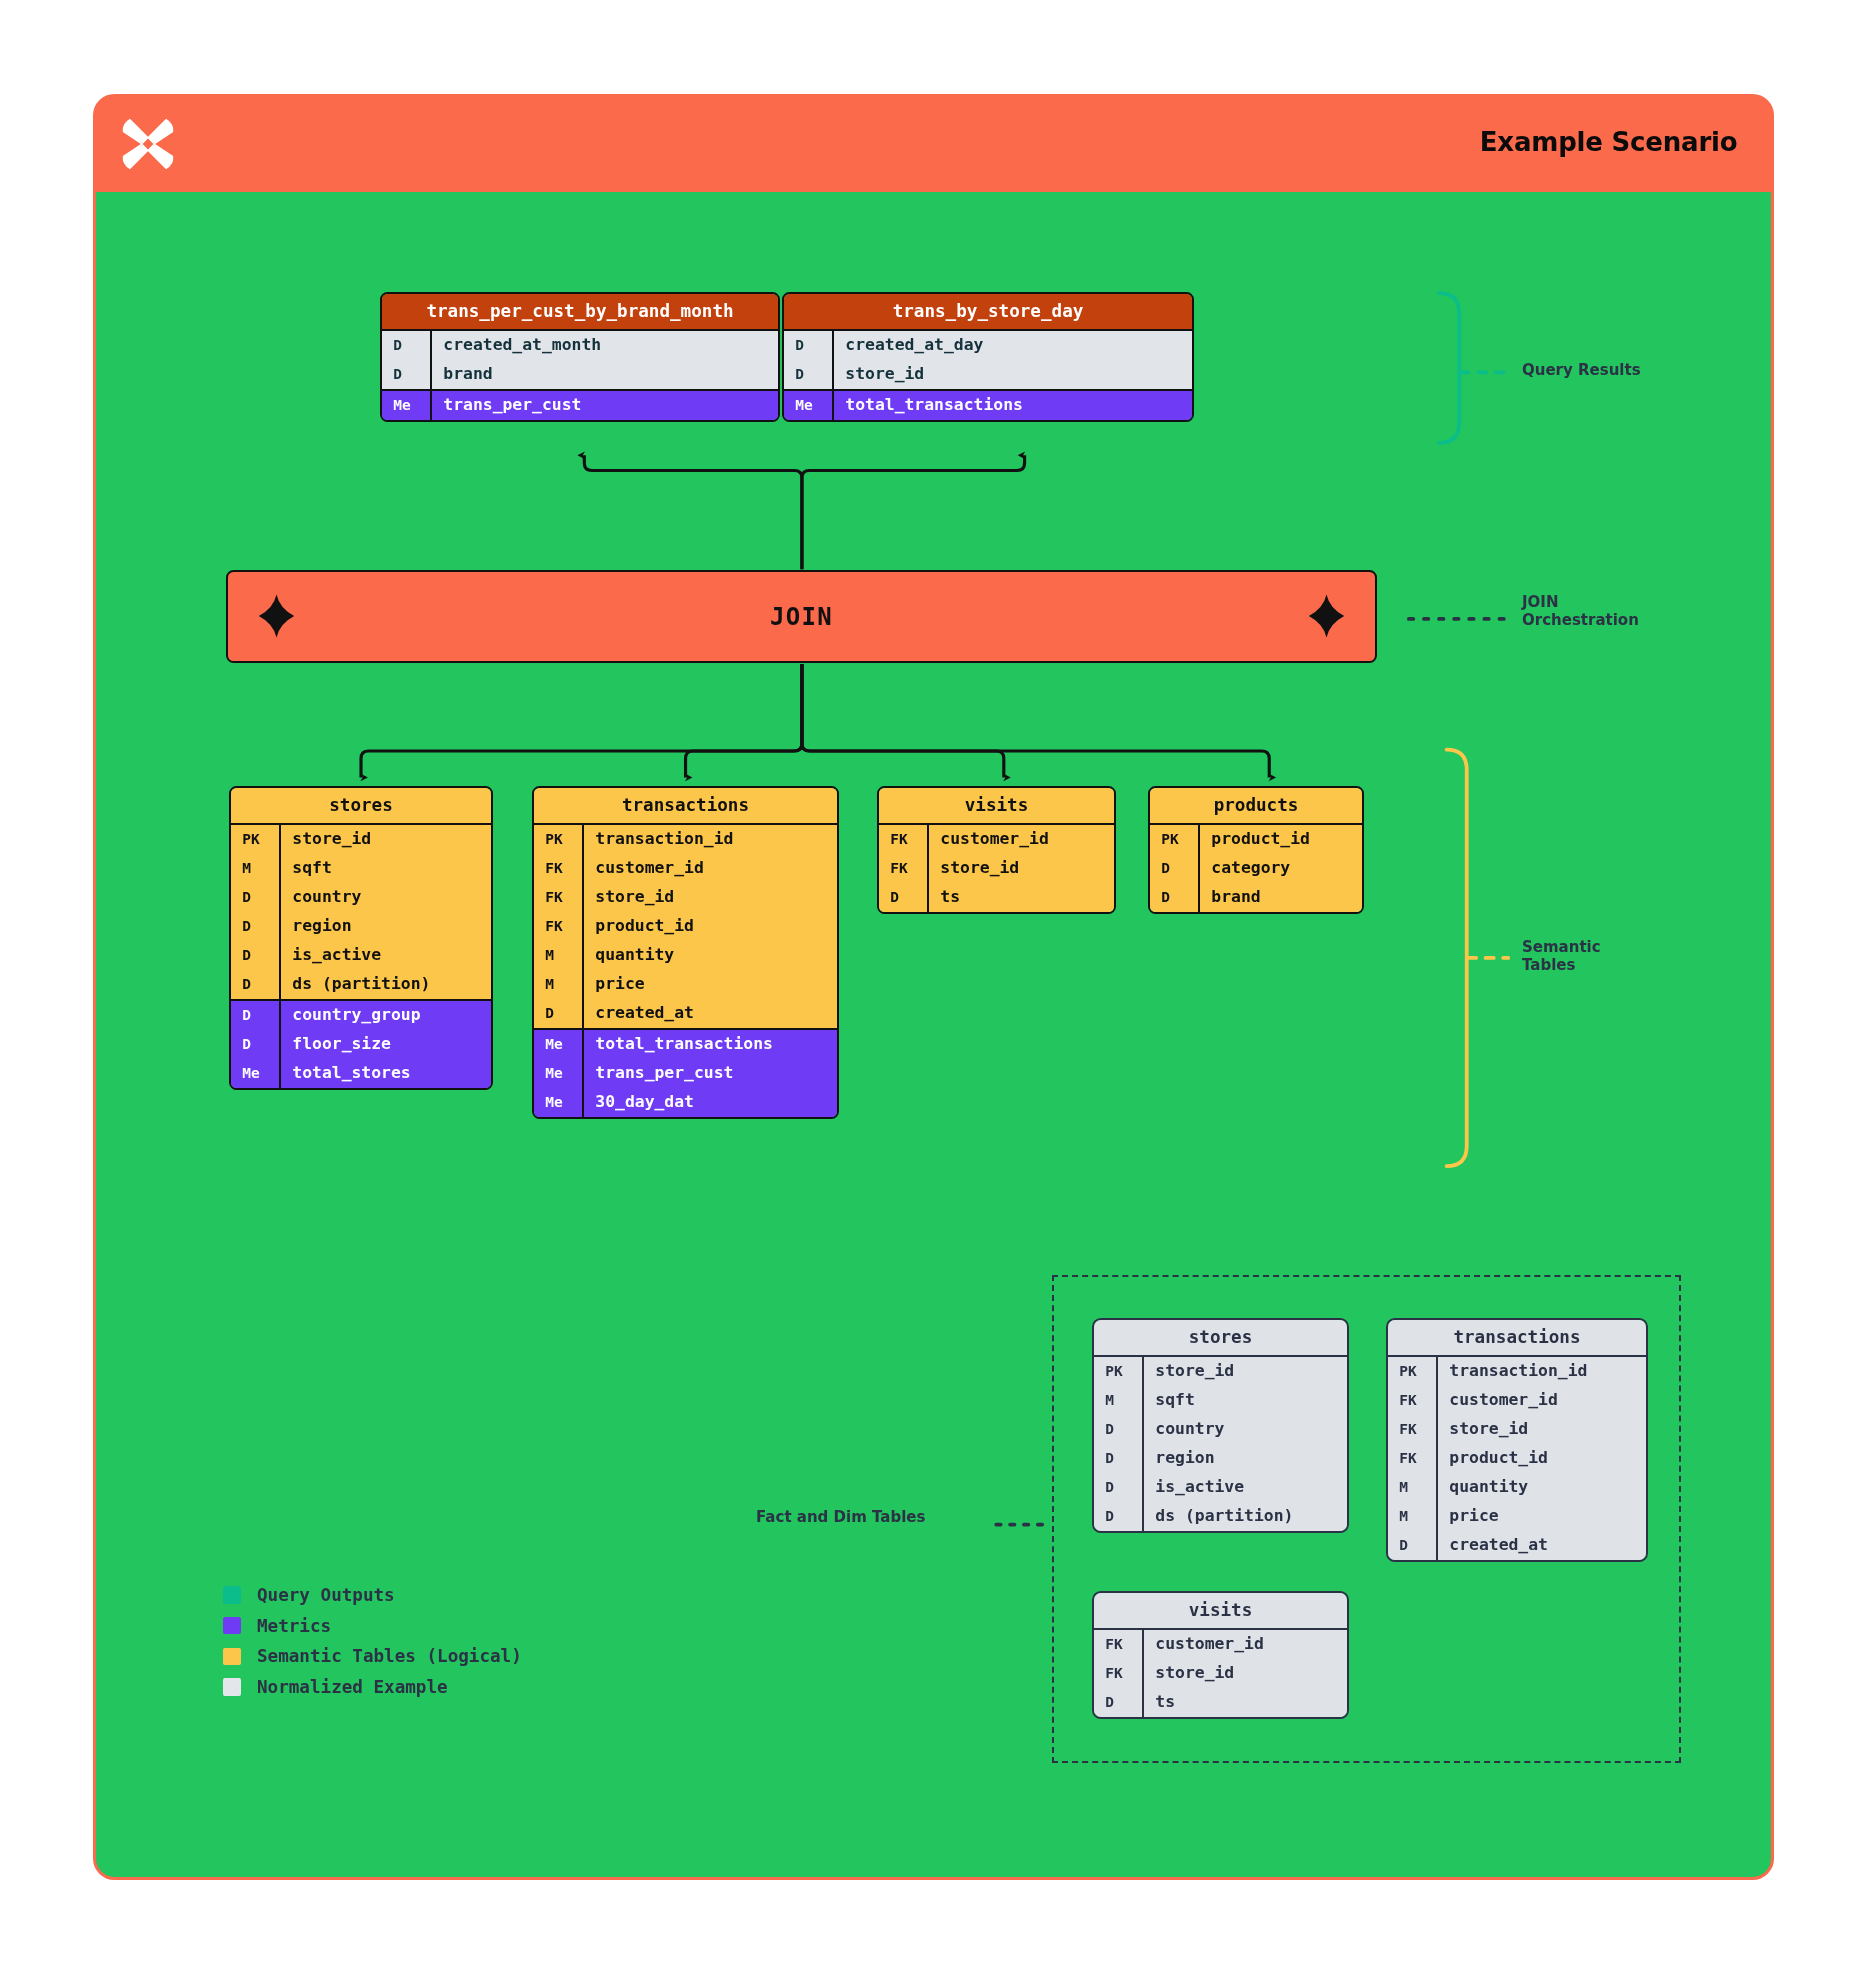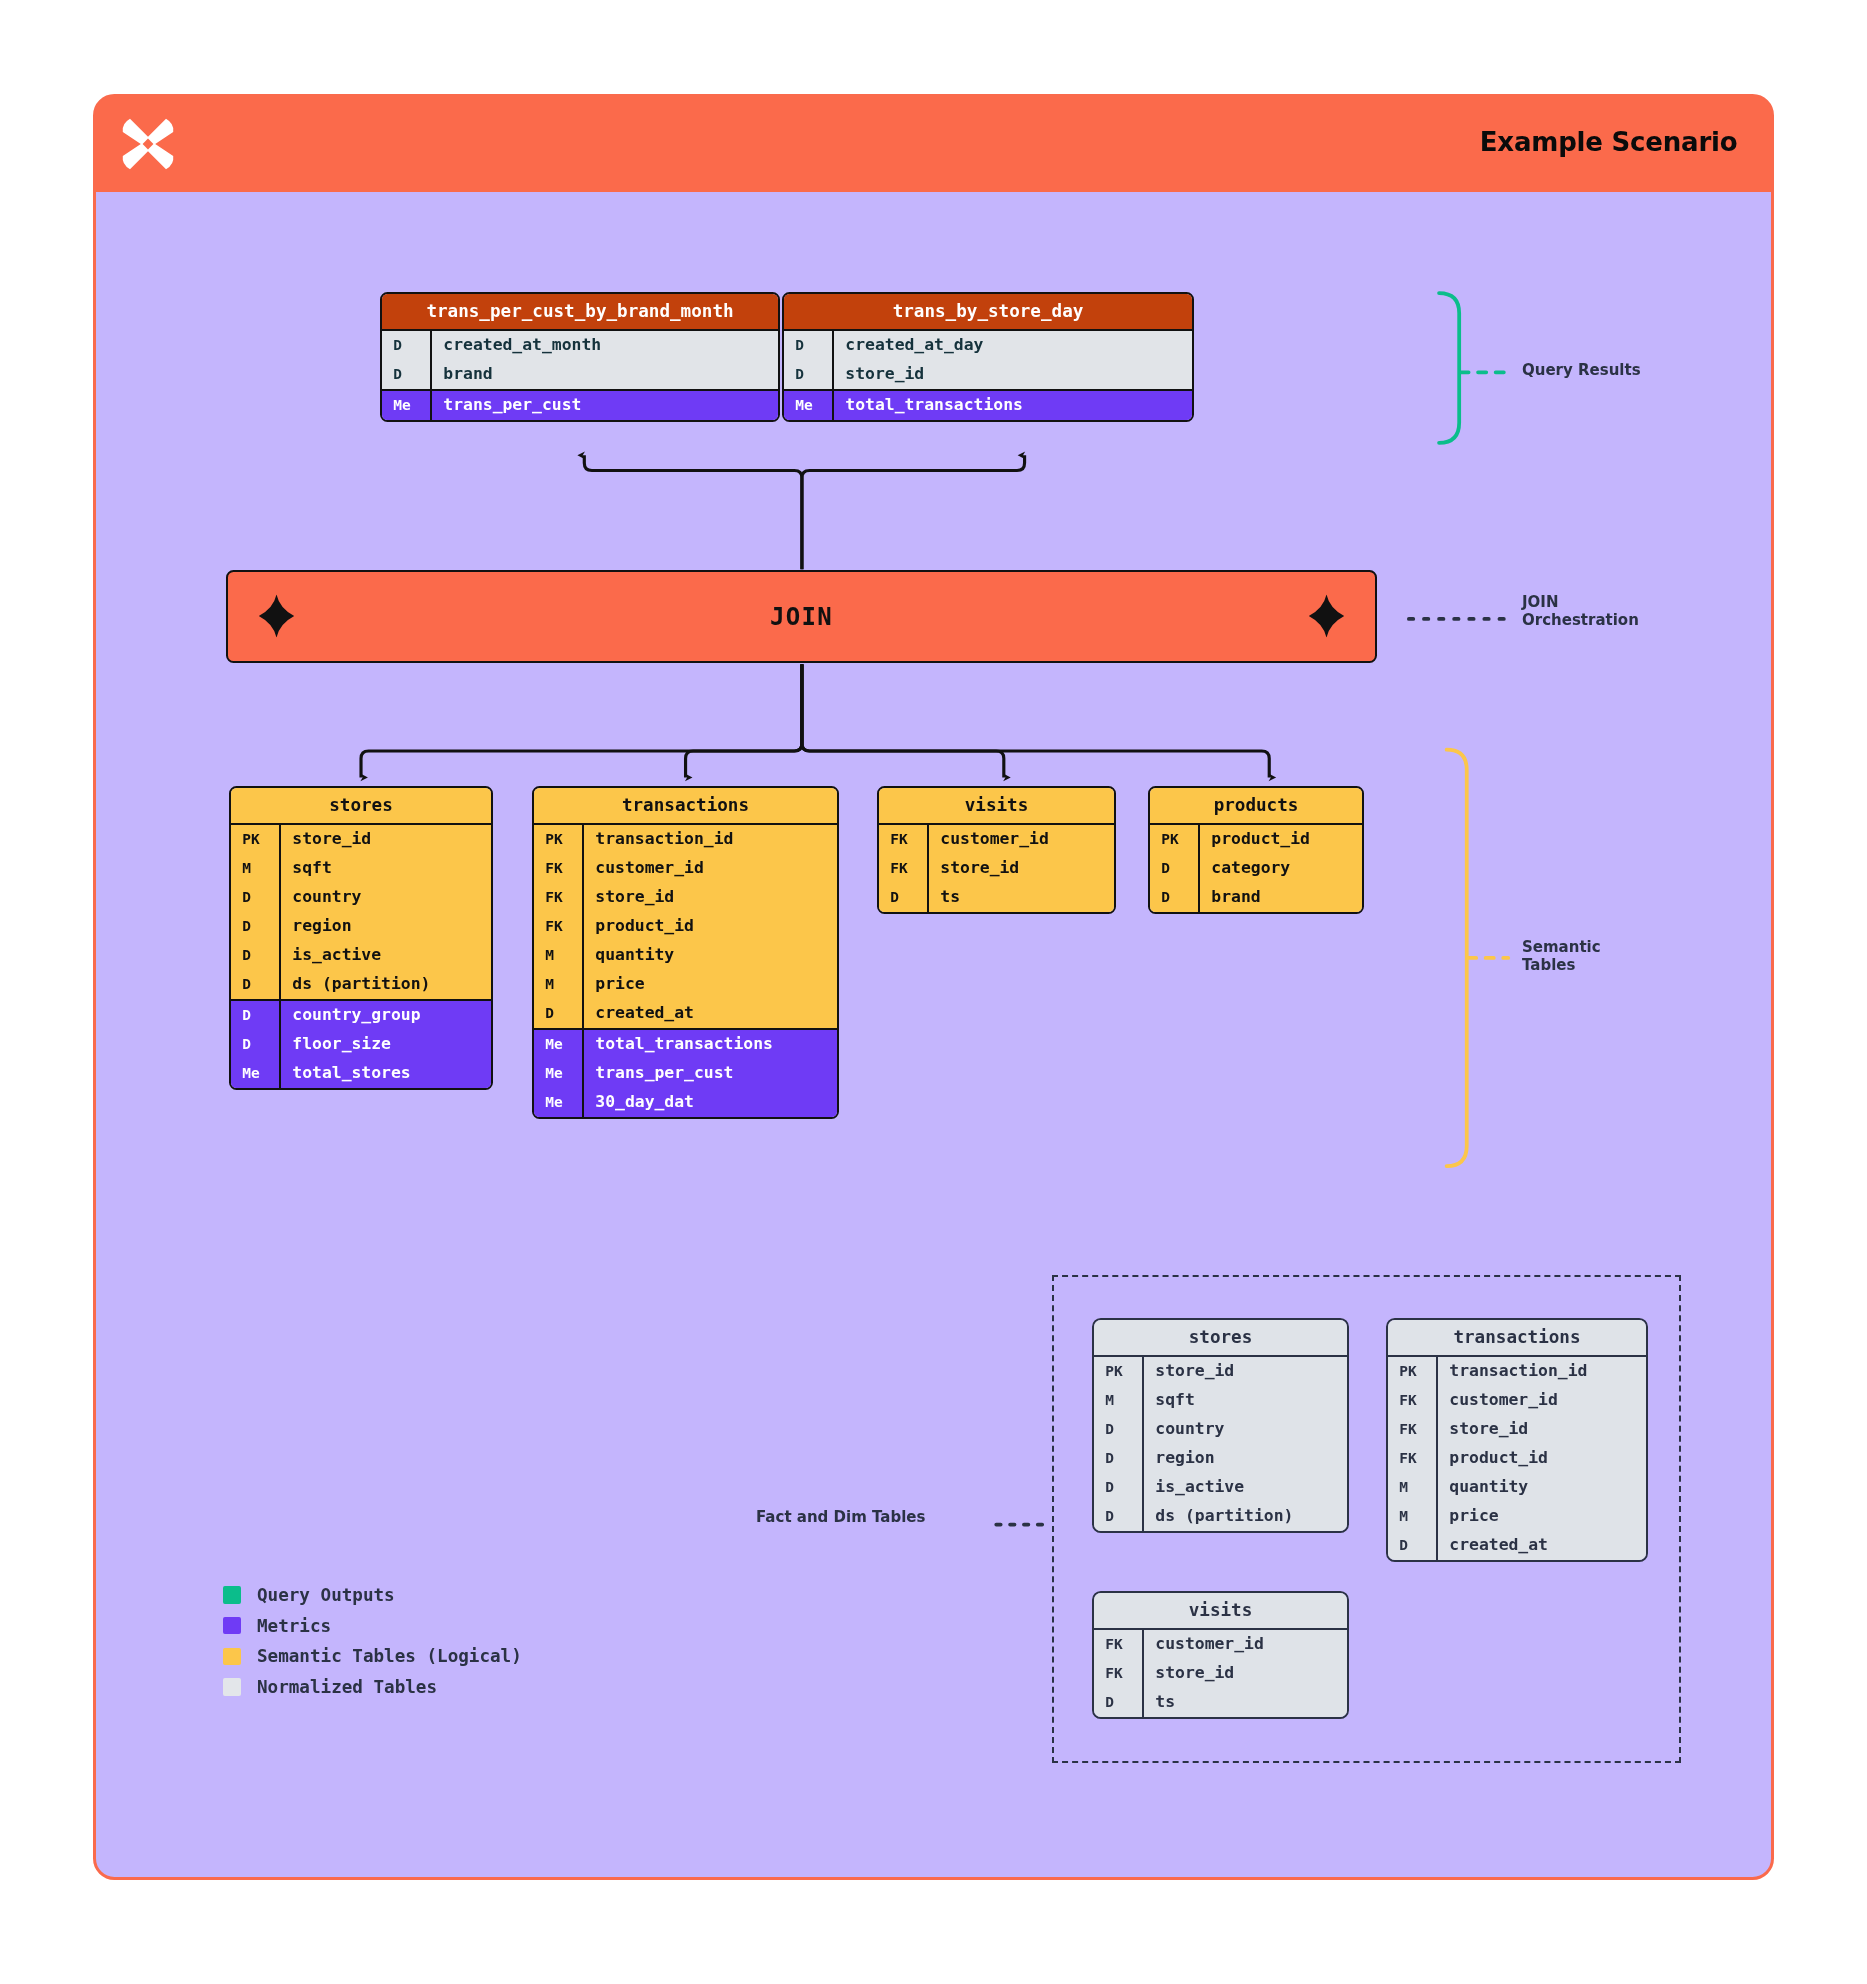--- a/index.html
+++ b/index.html
@@ -15,21 +15,21 @@
     background: #ffffff;
   }
 
   
   .card {
     position: absolute;
     left: 93px; top: 94px;
     width: 1681px; height: 1786px;
     border: 3.1px solid #fa6a4c;
     border-radius: 21.4px;
-    background: #c4b5fd;
+    background: #22c55e;
   }
   .card-header {
     position: absolute;
     left: -0.6px; top: -0.6px;
     width: 1677px; height: 96px;
     background: #fb6a4b;
     border-radius: 19px 19px 0 0;
     display: flex; align-items: center;
   }
   .logo-wrap {
@@ -473,21 +473,21 @@
     <div class="legend-row">
       <span class="swatch" style="background:#6f3bf5"></span>
       <span class="legend-label">Metrics</span>
     </div>
     <div class="legend-row">
       <span class="swatch" style="background:#fcc64a"></span>
       <span class="legend-label">Semantic Tables (Logical)</span>
     </div>
     <div class="legend-row">
       <span class="swatch" style="background:#e3e6ea"></span>
-      <span class="legend-label">Normalized Tables</span>
+      <span class="legend-label">Normalized Example</span>
     </div>
   </div>
 
   <svg class="overlay" viewBox="0 0 2970 3156" width="1868" height="1985">
     <defs>
       <marker id="arrUp" markerWidth="14" markerHeight="14" refX="7" refY="12" orient="auto" markerUnits="userSpaceOnUse">
         <path d="M7 1 L13 13 L7 9.5 L1 13 Z" fill="#111111"></path>
       </marker>
       <marker id="arrDown" markerWidth="14" markerHeight="14" refX="7" refY="12" orient="auto" markerUnits="userSpaceOnUse">
         <path d="M7 1 L13 13 L7 9.5 L1 13 Z" fill="#111111"></path>

